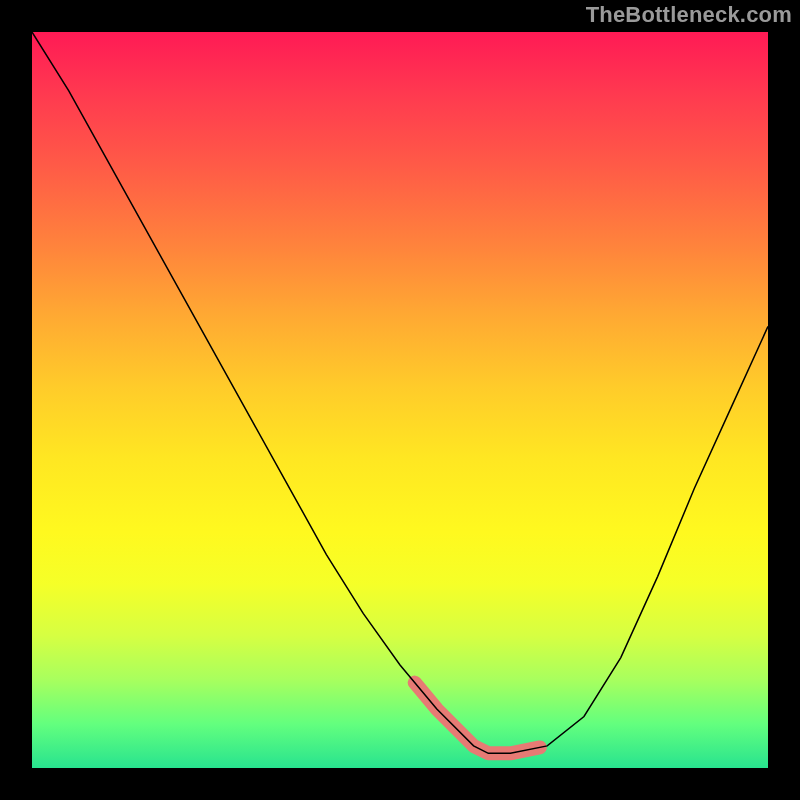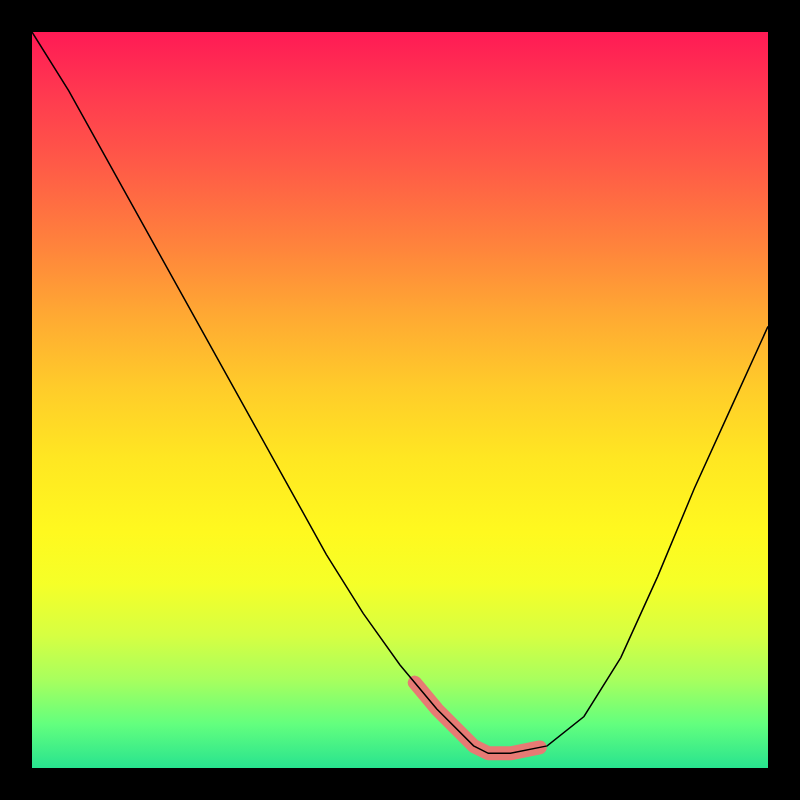--- a/index.html
+++ b/index.html
@@ -72,13 +72,14 @@
 <div class="stage">
   <div class="plot">
 
     <svg class="curve" viewBox="0 0 736 736" preserveAspectRatio="none">
       <path id="hl-path" class="highlight" stroke="#e77a74" d="M382.7 650.6 L404.8 677.1 L441.6 713.9 L456.3 721.3 L478.4 721.3 L507.8 715.4"></path>
       <path id="curve-path" class="curve-line" stroke="#000000" d="M0.0 0.0 L36.8 58.9 L73.6 125.1 L110.4 191.4 L147.2 257.6 L184.0 323.8 L220.8 390.1 L257.6 456.3 L294.4 522.6 L331.2 581.4 L368.0 633.0 L404.8 677.1 L441.6 713.9 L456.3 721.3 L478.4 721.3 L515.2 713.9 L552.0 684.5 L588.8 625.6 L625.6 544.6 L662.4 456.3 L699.2 375.4 L736.0 294.4"></path>
     </svg>
 
   </div>
 
+  <div class="watermark">TheBottleneck.com</div>
 </div>
 
 </body></html>

